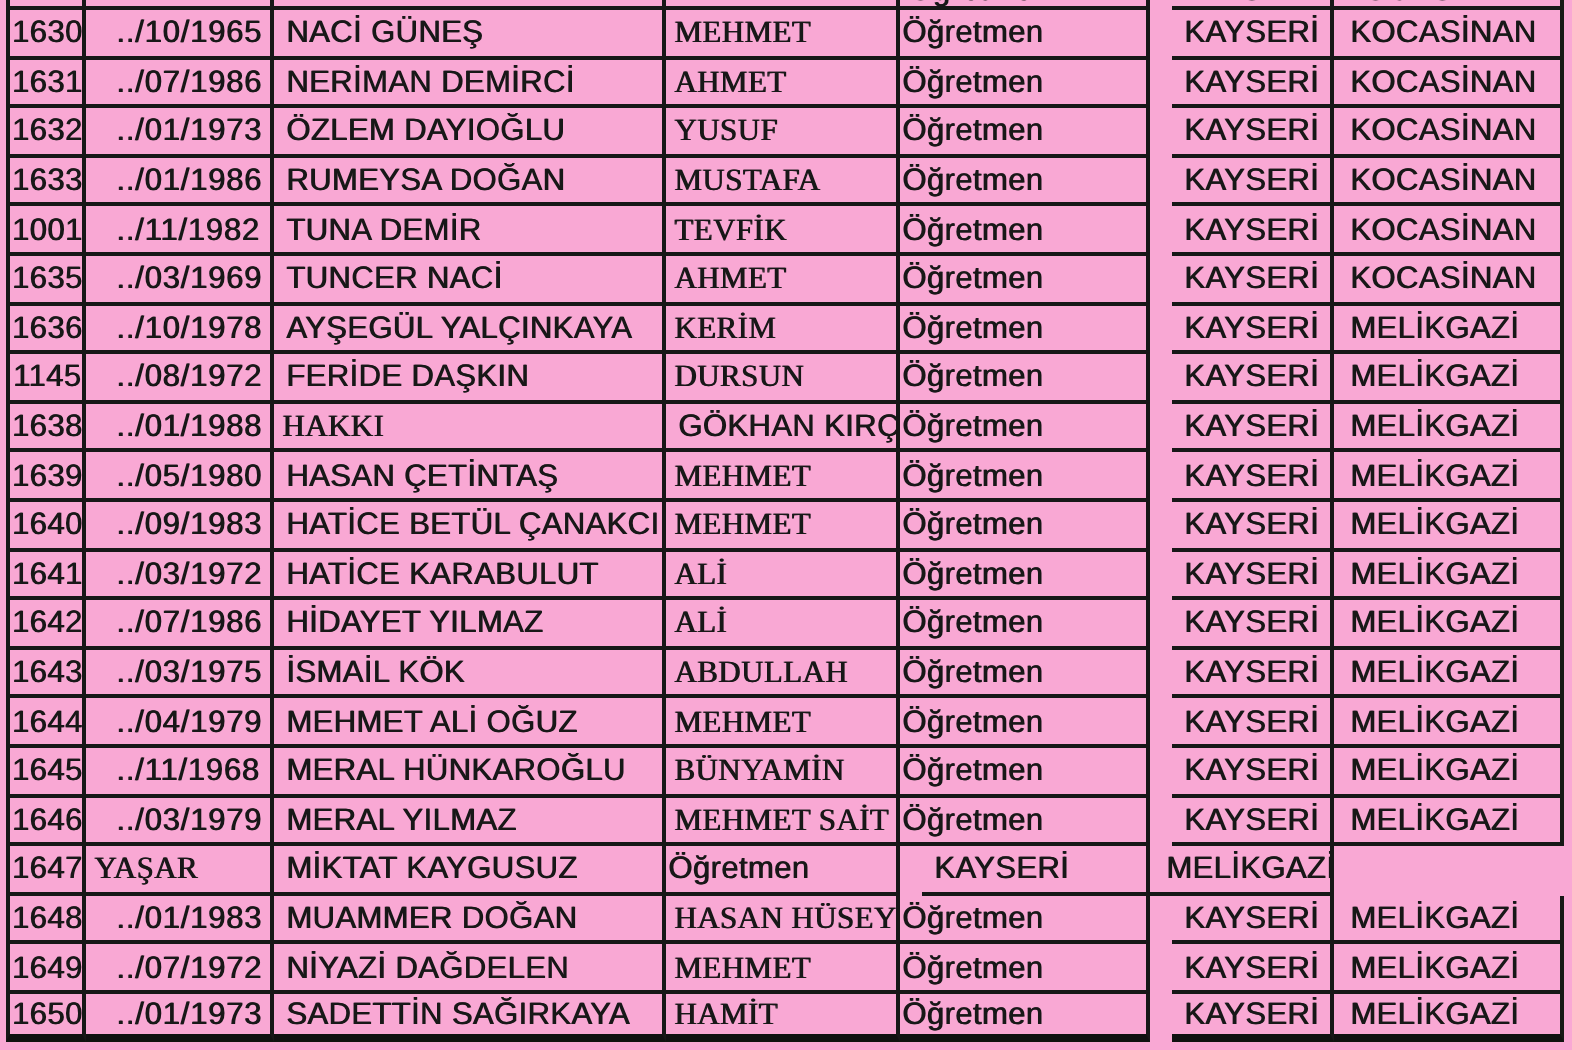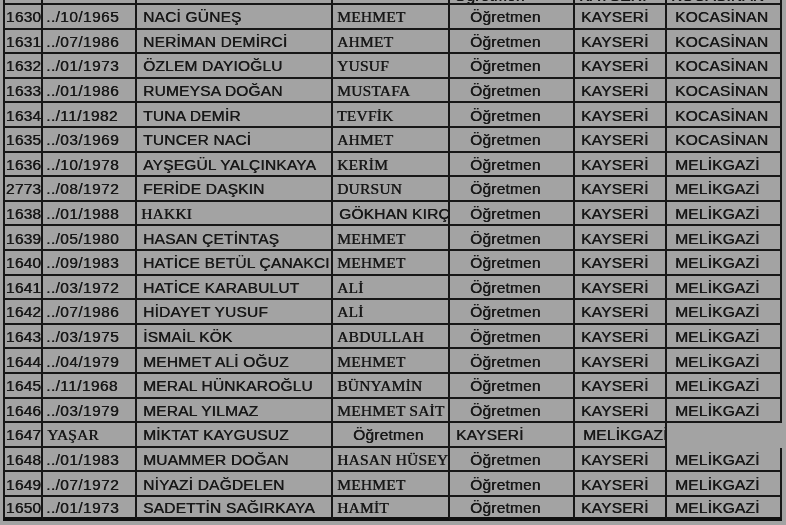--- a/index.html
+++ b/index.html
@@ -1,19 +1,19 @@
 <!DOCTYPE html>
 <html lang="tr"><head>
 <meta charset="utf-8">
 <style>
   html,body{margin:0;padding:0;background:#e8e8e8;}
   .page{
     position:relative;
     width:786px;height:525px;
-    background:#a3a3a3;
+    background:#f9a8d4;
     overflow:hidden;
     font-family:"Liberation Sans",sans-serif;
     color:#1b1b1b;
   }
   .scan-table{
     position:absolute;left:3px;top:0;
     width:779px;
     filter:blur(0.25px) contrast(1.03);
   }
   .row{
@@ -31,25 +31,25 @@
     border-bottom:2px solid #1a1a1a;
     white-space:nowrap;
     font-size:15.5px;
     letter-spacing:0.2px;
     padding-top:2px;
   }
   .cell span{ text-shadow:0.45px 0 0 currentColor; }
   .cell:first-child{ border-left:2px solid #1a1a1a; }
   
   .c-no{ justify-content:center; padding-left:1px; }
-  .c-date{ padding-left:3px; letter-spacing:0.4px; }
+  .c-date{ padding-left:15px; letter-spacing:0.4px; }
   .c-name{ padding-left:6px;align-items:center; }
   .c-father{ padding-left:4px;font-family:Liberation Serif, serif; }
-  .c-occ{ padding-left:20px; }
-  .c-prov{ padding-left:6px; }
+  .c-occ{ padding-left:1px; }
+  .c-prov{ padding-left:6px;margin-left:11px; }
   .c-dist{ padding-left:8px; }
   
   .row.sliver{ height:5px; }
   .row.sliver .cell{
     border-bottom:2px solid #1a1a1a;
     align-items:flex-start;
     padding-top:0;
   }
   .row.sliver .cell span{
     position:absolute;
@@ -177,21 +177,21 @@
           </div>
     <div class="cell c-prov">
             <span>KAYSERİ</span>
           </div>
     <div class="cell c-dist">
             <span>KOCASİNAN</span>
           </div>
   </div>
         <div class="row">
     <div class="cell c-no">
-            <span>1634</span>
+            <span>1001</span>
           </div>
     <div class="cell c-date">
             <span>../11/1982</span>
           </div>
     <div class="cell c-name">
             <span>TUNA DEMİR</span>
           </div>
     <div class="cell c-father">
             <span>TEVFİK</span>
           </div>
@@ -246,21 +246,21 @@
           </div>
     <div class="cell c-prov">
             <span>KAYSERİ</span>
           </div>
     <div class="cell c-dist">
             <span>MELİKGAZİ</span>
           </div>
   </div>
         <div class="row">
     <div class="cell c-no">
-            <span>2773</span>
+            <span>1145</span>
           </div>
     <div class="cell c-date">
             <span>../08/1972</span>
           </div>
     <div class="cell c-name">
             <span>FERİDE DAŞKIN</span>
           </div>
     <div class="cell c-father">
             <span>DURSUN</span>
           </div>
@@ -367,21 +367,21 @@
           </div>
   </div>
         <div class="row">
     <div class="cell c-no">
             <span>1642</span>
           </div>
     <div class="cell c-date">
             <span>../07/1986</span>
           </div>
     <div class="cell c-name">
-            <span>HİDAYET YUSUF</span>
+            <span>HİDAYET YILMAZ</span>
           </div>
     <div class="cell c-father">
             <span>ALİ</span>
           </div>
     <div class="cell c-occ">
             <span>Öğretmen</span>
           </div>
     <div class="cell c-prov">
             <span>KAYSERİ</span>
           </div>

